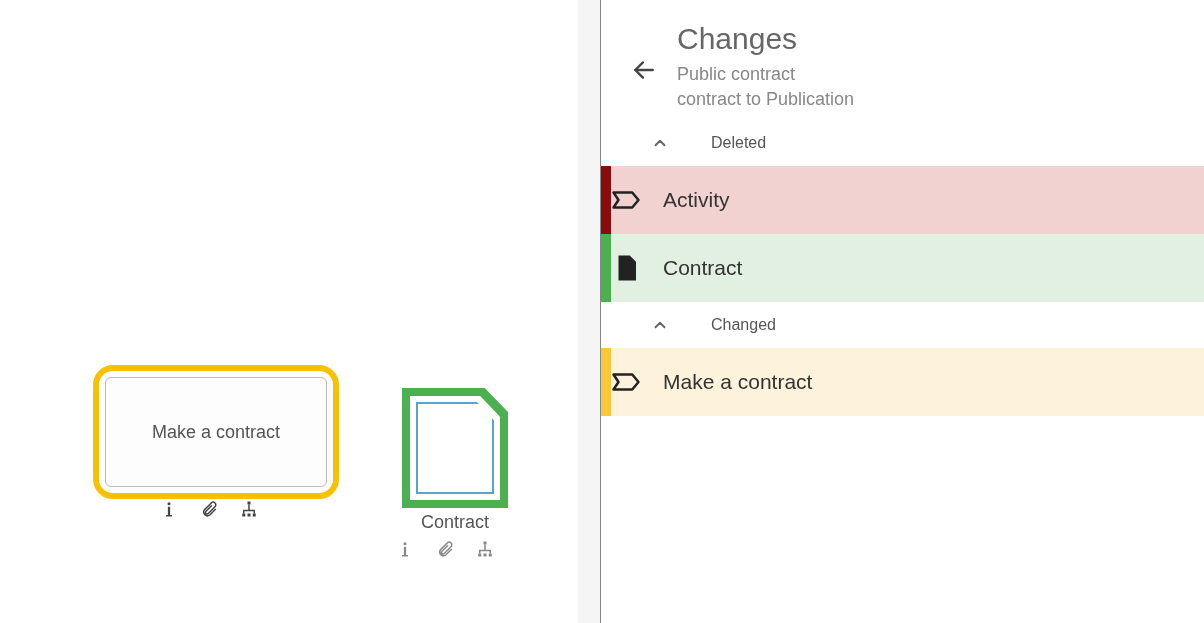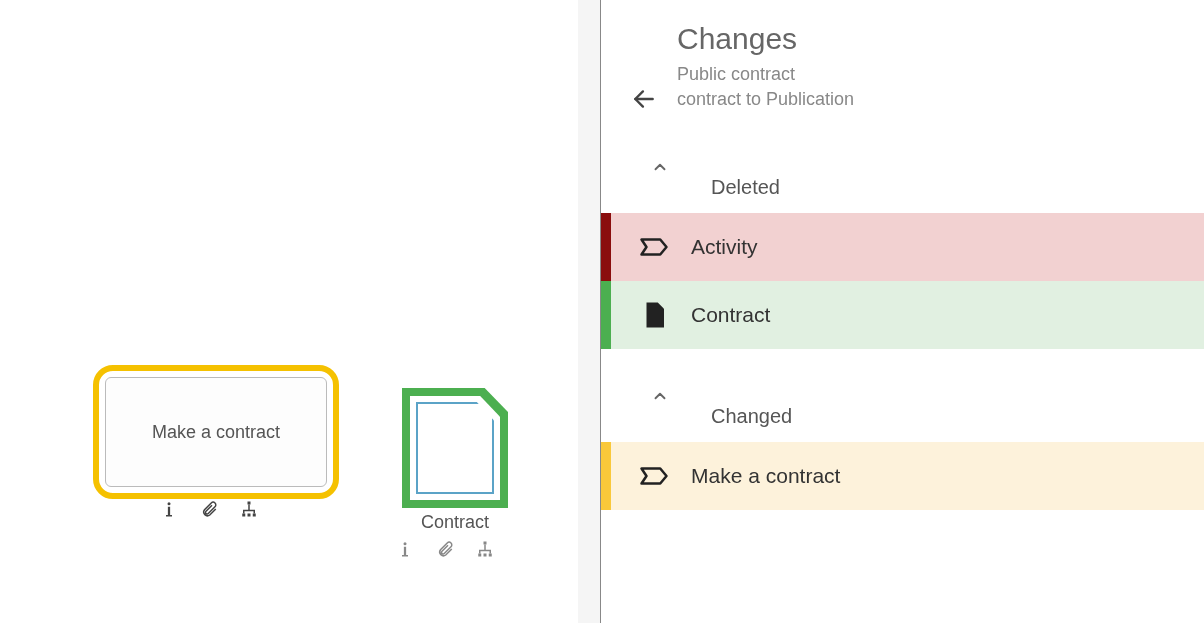--- a/index.html
+++ b/index.html
@@ -112,21 +112,21 @@
     top: 0;
     width: 604px;
     height: 623px;
     border-left: 1px solid #888;
     background: #fff;
   }
 
   .panel-header {
     display: flex;
     padding: 22px 20px 8px 30px;
-    align-items: flex-end;
+    align-items: center;
   }
   .back-arrow {
     width: 26px;
     height: 26px;
     color: #444;
     margin-top: 6px;
     cursor: pointer;
   }
   .header-text { margin-left: 20px; }
   .header-title {
@@ -147,31 +147,29 @@
     padding: 14px 20px 14px 50px;
     gap: 42px;
     cursor: pointer;
   }
   .section-chev {
     width: 18px; height: 18px;
     color: #666;
     display:flex; align-items:center; justify-content:center;
   }
   .section-label {
-    font-size: 20px;
+    font-size: 16px;
     color: #555;
-    margin-top: 42px;
   }
 
   .change-item {
     display: flex;
     align-items: center;
     height: 68px;
     border-left: 10px solid transparent;
-    padding-left: 28px;
     gap: 22px;
     cursor: pointer;
   }
   .ci-deleted { background: #f2d1d1; border-left-color: #8a0d0d; }
   .ci-added { background: #e1f0e1; border-left-color: #4caf50; }
   .ci-changed { background: #fdf2db; border-left-color: #f9c83a; }
   .ci-icon { width: 30px; height: 30px; color: #222; flex-shrink:0; display:flex; align-items:center; justify-content:center;}
   .ci-label { font-size: 21px; color: #333; }
 
   svg { width: 100%; height: 100%; }

